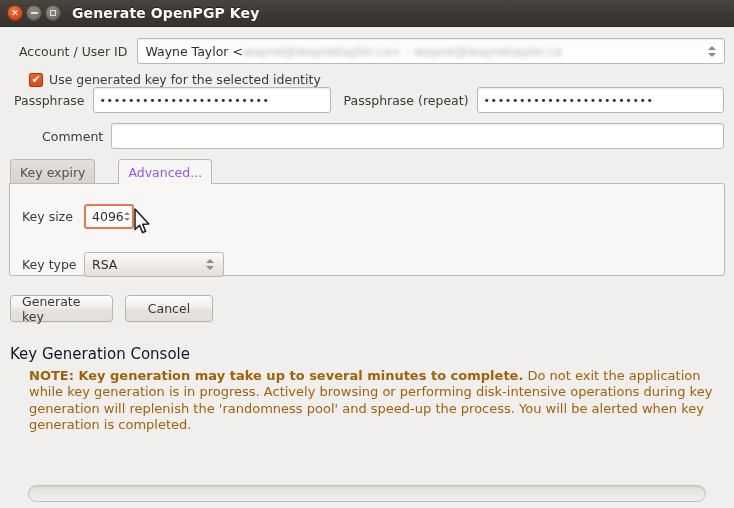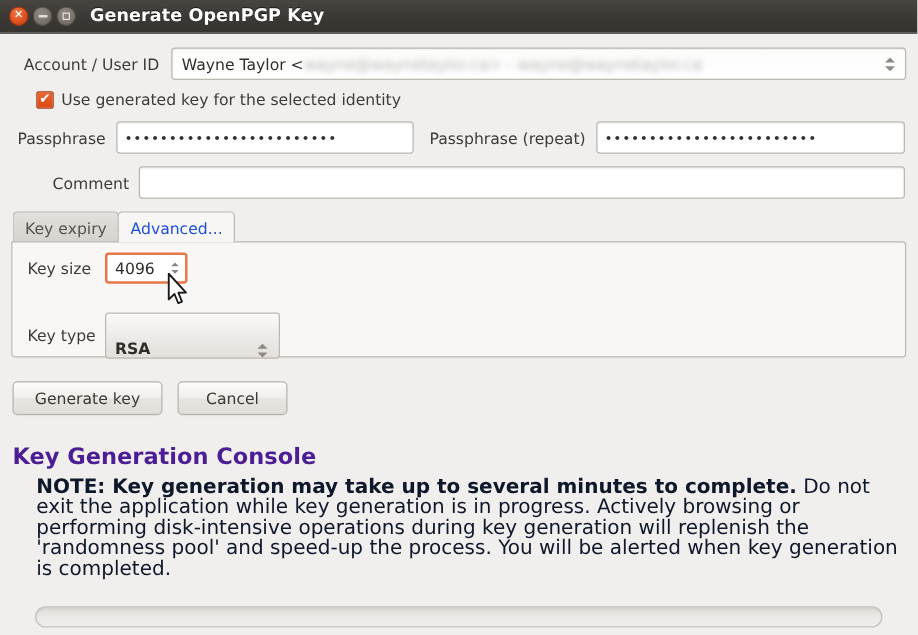--- a/index.html
+++ b/index.html
@@ -123,21 +123,21 @@
   }
   .chk .mark {
     color: #ffffff; font-size: 11px; line-height: 1; font-weight: bold;
     transform: translateY(-0.5px);
   }
   .chk-label { margin-left: 6px; text-align: center; }
   .row-identity { margin-left: 20px; margin-top: 8px; }
   .row-nopass { margin-left: 8px; margin-top: 10px; }
 
   
-  .pass-row { margin-top: 10px; }
+  .pass-row { }
   .entry {
     height: 26px;
     background: #ffffff;
     border: 1px solid #bcb7b1;
     border-radius: 3px;
     box-shadow: inset 0 1px 1.5px rgba(0,0,0,0.08);
     display: flex; align-items: center;
     padding: 0 6px;
     font-size: 12.5px;
     color: #2f2e2a;
@@ -177,39 +177,40 @@
   .tab.inactive {
     background: linear-gradient(to bottom, #e3e0dd 0%, #d6d2ce 100%);
     color: #55524d;
     margin-right: -1px;
     height: 20px;
   }
   .tab.active {
     background: #f7f6f5;
     height: 23px;
     z-index: 3;
-    color: #1d4ed8;
+    color: #8b5cf6;
+    margin-left: 24px;
   }
   .tab-panel {
     border: 1px solid #bdb8b2;
     border-radius: 0 3px 3px 3px;
     background: #f8f7f6;
     height: 93px;
     margin-top: -1px;
     position: relative;
     z-index: 1;
-    padding: 8px 0 0 12px;
+    padding: 20px 0 0 12px;
   }
   .adv-row { display: flex; align-items: center; }
   .adv-label { width: 62px; flex: 0 0 62px; }
   .adv-row-2 { margin-top: 23px; }
 
   
   .spinbtn {
-    width: 66px; height: 25px;
+    width: 50px; height: 25px;
     background: #ffffff;
     border: 2px solid #e8774a;
     border-radius: 3px;
     display: flex; align-items: center;
     padding: 0 2px 0 6px;
     font-size: 12.5px;
     color: #2f2e2a;
     position: relative;
   }
   .spinbtn .val { }
@@ -224,30 +225,29 @@
     border-bottom: 3.5px solid #8b8680;
   }
   .tri-down-s {
     width: 0; height: 0;
     border-left: 3.5px solid transparent; border-right: 3.5px solid transparent;
     border-top: 3.5px solid #8b8680;
   }
 
   
   .combobox {
-    width: 140px; height: 37px;
+    width: 140px; height: 25px;
     background: linear-gradient(to bottom, #fbfaf9 0%, #eceae7 55%, #e3e0dc 100%);
     border: 1px solid #bcb7b1;
     border-radius: 3px;
-    display: flex; align-items: flex-end;
+    display: flex; align-items: center;
     padding: 0 4px 0 7px;
     font-size: 12.5px;
     color: #2f2e2a;
     box-shadow: inset 0 1px 0 rgba(255,255,255,0.8);
-    font-weight: bold;
   }
 
   
   .cursor {
     position: absolute;
     pointer-events: none;
     z-index: 50;
   }
 
   
@@ -256,36 +256,36 @@
     height: 27px;
     border: 1px solid #b8b3ad;
     border-radius: 4px;
     background: linear-gradient(to bottom, #fcfbfa 0%, #f1efec 48%, #e7e4e0 52%, #e2dfdb 100%);
     display: flex; align-items: center; justify-content: center;
     font-size: 12.5px;
     color: #3a3833;
     box-shadow: inset 0 1px 0 rgba(255,255,255,0.9), 0 1px 0 rgba(0,0,0,0.05);
     padding: 0 11px;
   }
-  .btn-generate { width: 120px; }
+  .btn-generate { width: 103px; }
   .btn-cancel { width: 88px; margin-left: 12px; }
 
   
   .console { margin-top: 23px; padding-left: 1px; }
   .console-title {
-    font-weight: bold;
-    font-size: 18px;
-    color: #4c1d95;
+    font-weight: normal;
+    font-size: 15px;
+    color: #0f172a;
   }
   .console-body {
     margin-top: 5px;
     padding-left: 19px;
-    font-size: 16px;
+    font-size: 13px;
     line-height: 16.4px;
-    color: #0f172a;
+    color: #a16207;
   }
   .console-body b { font-weight: bold; }
 
   
   .progress-wrap { position: absolute; left: 9px; right: 9px; bottom: 17px; }
   .progress {
     height: 17px;
     border: 1px solid #c4c0bb;
     border-radius: 9px;
     background: linear-gradient(to bottom, #dedbd7 0%, #e9e7e4 40%, #efeeec 100%);

